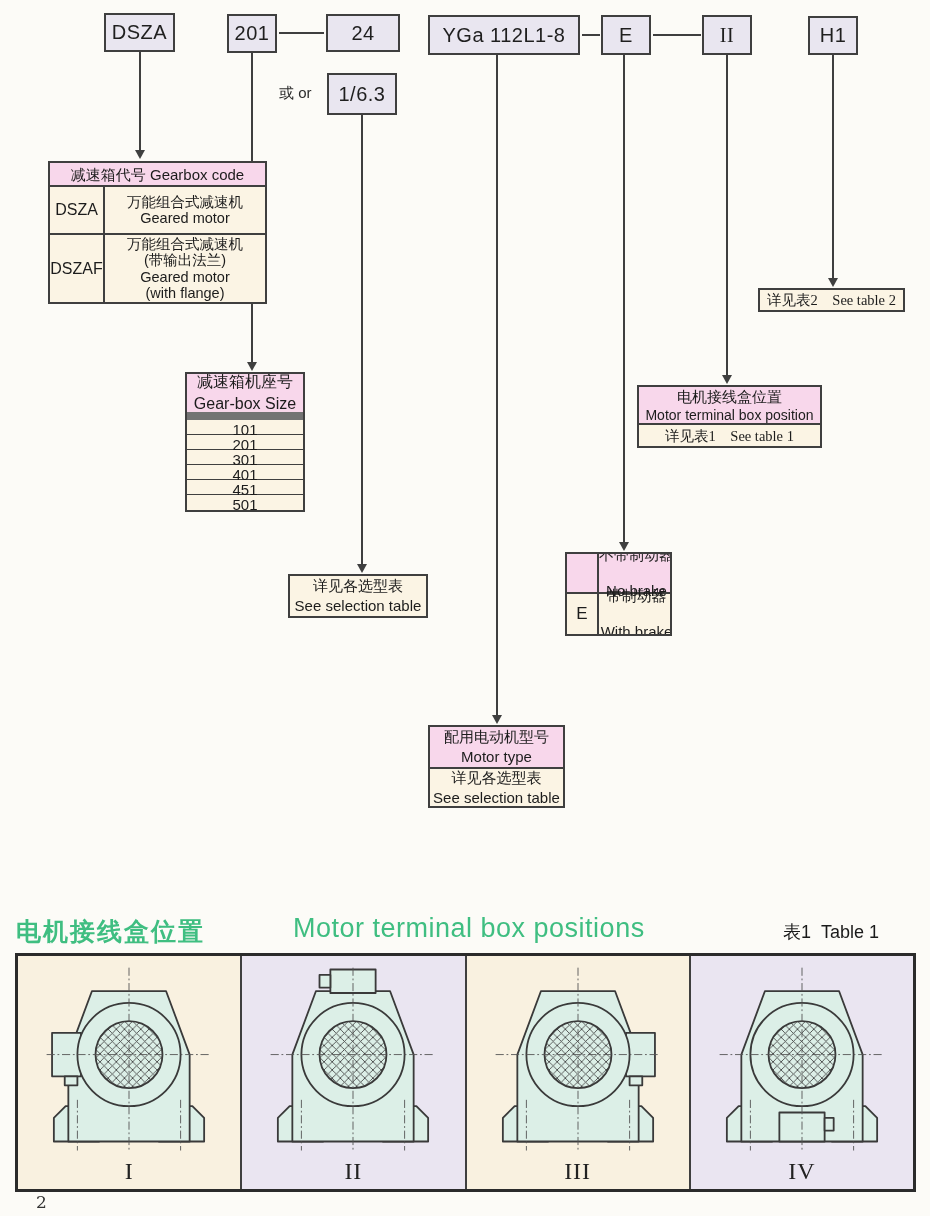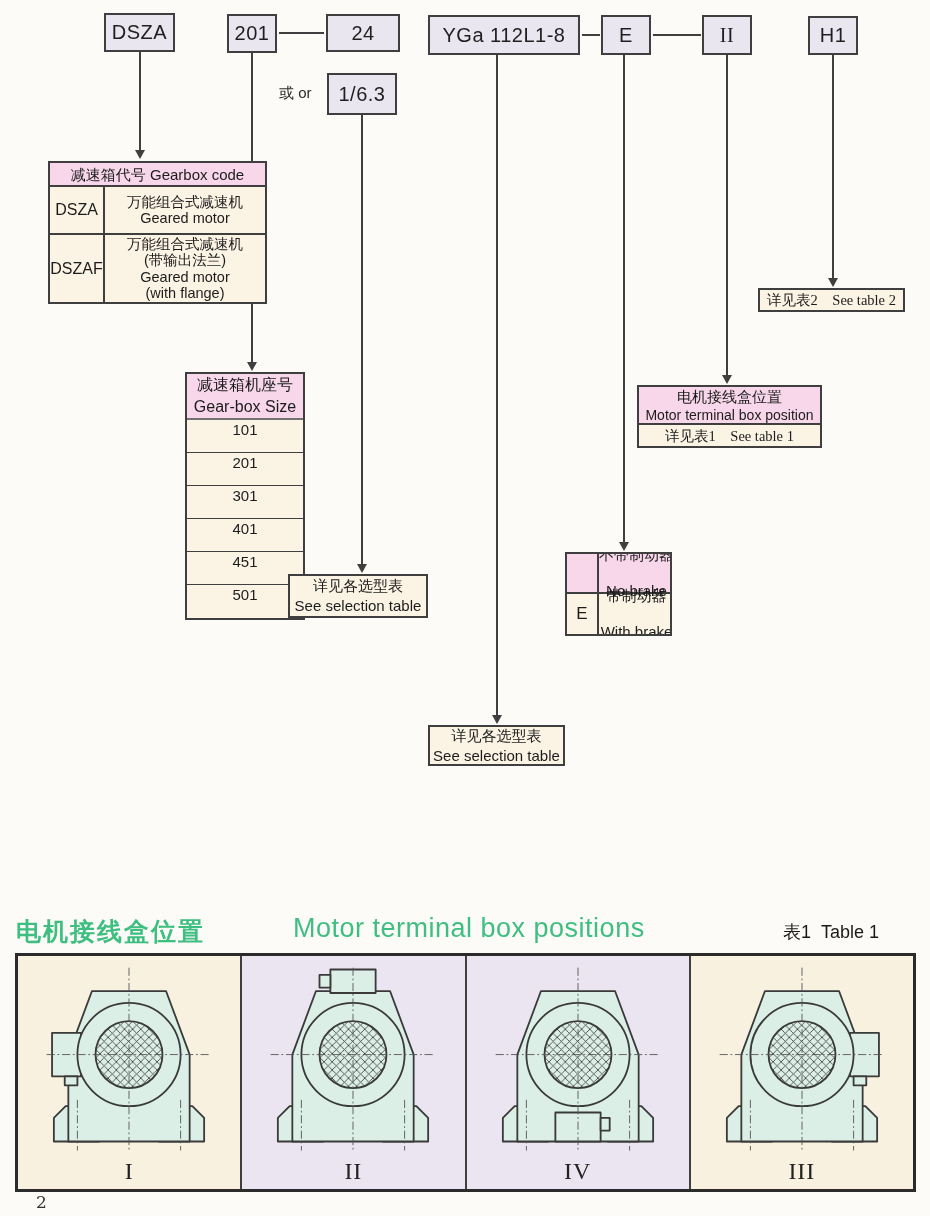--- a/index.html
+++ b/index.html
@@ -31,23 +31,23 @@
   .pink { background:#f8d7eb; }
   .sec { display:flex; flex-direction:column; justify-content:center; }
   .cellline { display:block; line-height:20px; font-size:15px; white-space:nowrap; }
   .bline { border-bottom:2px solid #3f3f3f; }
   .note-split { white-space:pre;font-family:Liberation Serif, serif; }
   .gb-grid { display:grid; grid-template-columns:55px 1fr; }
   .gb-head { grid-column:1 / span 2; height:24px; line-height:24px; font-size:15px; border-bottom:2px solid #3f3f3f; }
   .gb-code { display:flex; align-items:center; justify-content:center; font-size:16px; border-right:2px solid #3f3f3f; }
   .gb-desc { padding:3px 2px; display:flex; flex-direction:column; justify-content:center; }
   .gb-desc .cellline { line-height:16.5px; font-size:14.5px; }
-  .size-head { height:46px; border-bottom:2px solid #737373; }
+  .size-head { height:46px; border-bottom:8px solid #737373; }
   .size-head .cellline { line-height:22px; font-size:16px; }
-  .size-row { height:33px; line-height:19px; font-size:15px; border-bottom:1.5px solid #3f3f3f; }
+  .size-row { height:15px; line-height:19px; font-size:15px; border-bottom:1.5px solid #3f3f3f; }
   .size-row:last-child { border-bottom:none; }
   .brk-grid { display:grid; grid-template-columns:32px 1fr; }
   .brk-code { display:flex; align-items:center; justify-content:center; font-size:17px; border-right:2px solid #3f3f3f; }
   .brk-desc { padding:1px 0; display:flex; flex-direction:column; justify-content:center;gap:16px; }
   .brk-row1 { border-bottom:2px solid #3f3f3f; }
   .small-note { font-size:14.5px; line-height:20px; }
   
   .h-cn { position:absolute; font-size:25px; font-weight:bold; letter-spacing:2px; }
   .h-en { position:absolute; font-size:27px; font-weight:400; letter-spacing:0.5px; }
   .h-cap { position:absolute; font-size:18px; color:#1a1a1a; white-space:pre; }
@@ -164,20 +164,24 @@
   </div>
 
   <div class="ptable" style="left:288px; top:574px; width:140px;">
     <div class="sec" style="height:40px;">
       <span class="cellline">详见各选型表</span>
       <span class="cellline">See selection table</span>
     </div>
   </div>
 
   <div class="ptable" style="left:428px; top:725px; width:137px;">
+    <div class="pink sec bline" style="height:42px;">
+      <span class="cellline">配用电动机型号</span>
+      <span class="cellline">Motor type</span>
+    </div>
     <div class="sec" style="height:37px;">
       <span class="cellline">详见各选型表</span>
       <span class="cellline">See selection table</span>
     </div>
   </div>
 
   <div class="ptable brk-grid" style="left:565px; top:552px; width:107px;">
     <div class="brk-code pink brk-row1"></div>
     <div class="brk-desc pink brk-row1" style="height:40px;">
       <span class="cellline">不带制动器</span>
@@ -240,52 +244,52 @@
     <circle class="mph" cx="95" cy="100" r="37" fill="url(#hatch)"></circle>
     <g class="cl">
       <line x1="4" y1="100" x2="186" y2="100"></line>
       <line x1="95" y1="4" x2="95" y2="208"></line>
       <line x1="38" y1="150" x2="38" y2="206"></line>
       <line x1="152" y1="150" x2="152" y2="206"></line>
     </g>
   </svg></div>
       <div class="roman">II</div>
     </div>
+    <div class="poscell" style="background:#f9f1e0;">
+      <div class="diagram"><svg viewBox="0 0 190 212" width="100%" height="100%">
+    <polygon class="mp" points="12,196 12,170 25,157 62,157 62,196"></polygon>
+    <polygon class="mp" points="128,157 165,157 178,170 178,196 128,196"></polygon>
+    <polygon class="mp" points="28,196 28,100 54,30 136,30 162,100 162,196"></polygon>
+    <rect class="mp" x="148" y="76" width="32" height="48"></rect>
+            <rect class="mp" x="152" y="124" width="14" height="10"></rect>
+    <circle class="mp" cx="95" cy="100" r="57"></circle>
+    <circle class="mph" cx="95" cy="100" r="37" fill="url(#hatch)"></circle>
+    <g class="cl">
+      <line x1="4" y1="100" x2="186" y2="100"></line>
+      <line x1="95" y1="4" x2="95" y2="208"></line>
+      <line x1="38" y1="150" x2="38" y2="206"></line>
+      <line x1="152" y1="150" x2="152" y2="206"></line>
+    </g>
+  </svg></div>
+      <div class="roman">III</div>
+    </div>
     <div class="poscell" style="background:#eae5f1;">
       <div class="diagram"><svg viewBox="0 0 190 212" width="100%" height="100%">
     <polygon class="mp" points="12,196 12,170 25,157 62,157 62,196"></polygon>
     <polygon class="mp" points="128,157 165,157 178,170 178,196 128,196"></polygon>
     <polygon class="mp" points="28,196 28,100 54,30 136,30 162,100 162,196"></polygon>
     <rect class="mp" x="70" y="164" width="50" height="32"></rect>
             <rect class="mp" x="120" y="170" width="10" height="14"></rect>
     <circle class="mp" cx="95" cy="100" r="57"></circle>
     <circle class="mph" cx="95" cy="100" r="37" fill="url(#hatch)"></circle>
     <g class="cl">
       <line x1="4" y1="100" x2="186" y2="100"></line>
       <line x1="95" y1="4" x2="95" y2="208"></line>
       <line x1="38" y1="150" x2="38" y2="206"></line>
       <line x1="152" y1="150" x2="152" y2="206"></line>
     </g>
   </svg></div>
       <div class="roman">IV</div>
     </div>
-    <div class="poscell" style="background:#f9f1e0;">
-      <div class="diagram"><svg viewBox="0 0 190 212" width="100%" height="100%">
-    <polygon class="mp" points="12,196 12,170 25,157 62,157 62,196"></polygon>
-    <polygon class="mp" points="128,157 165,157 178,170 178,196 128,196"></polygon>
-    <polygon class="mp" points="28,196 28,100 54,30 136,30 162,100 162,196"></polygon>
-    <rect class="mp" x="148" y="76" width="32" height="48"></rect>
-            <rect class="mp" x="152" y="124" width="14" height="10"></rect>
-    <circle class="mp" cx="95" cy="100" r="57"></circle>
-    <circle class="mph" cx="95" cy="100" r="37" fill="url(#hatch)"></circle>
-    <g class="cl">
-      <line x1="4" y1="100" x2="186" y2="100"></line>
-      <line x1="95" y1="4" x2="95" y2="208"></line>
-      <line x1="38" y1="150" x2="38" y2="206"></line>
-      <line x1="152" y1="150" x2="152" y2="206"></line>
-    </g>
-  </svg></div>
-      <div class="roman">III</div>
-    </div>
   </div>
 
   <div class="pagenum">2</div>
 </div>
 
 </body></html>

